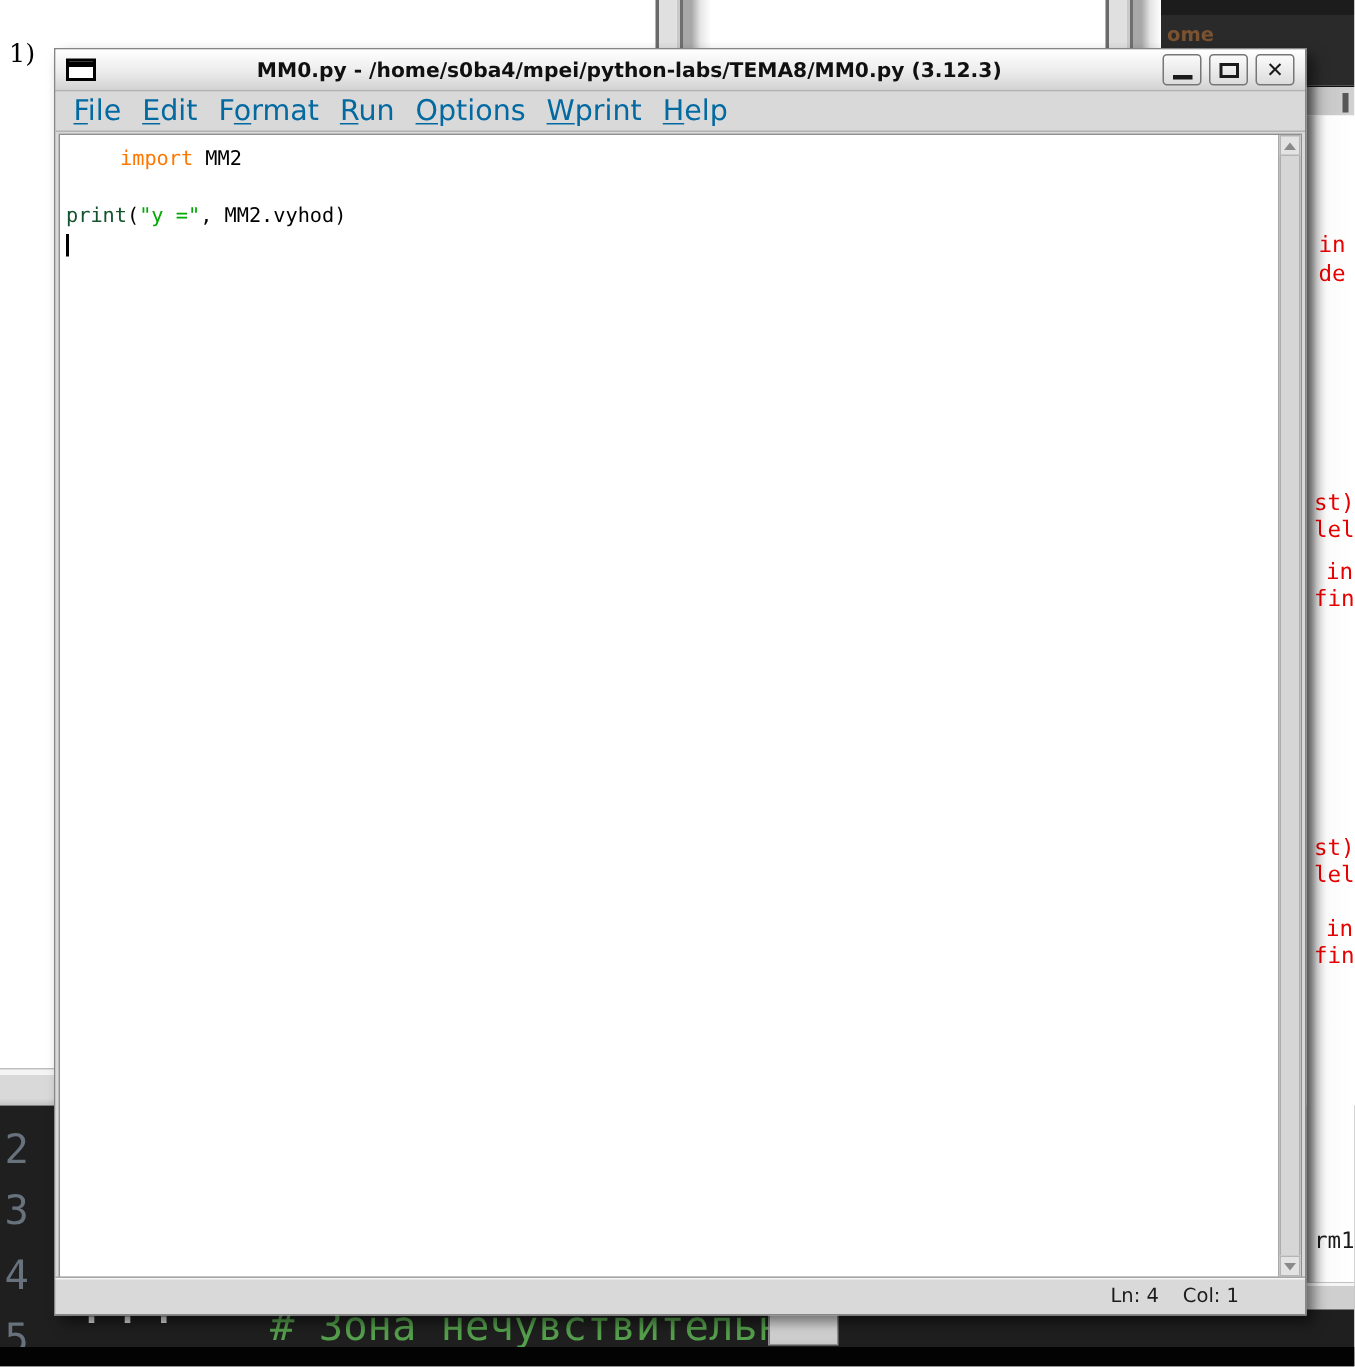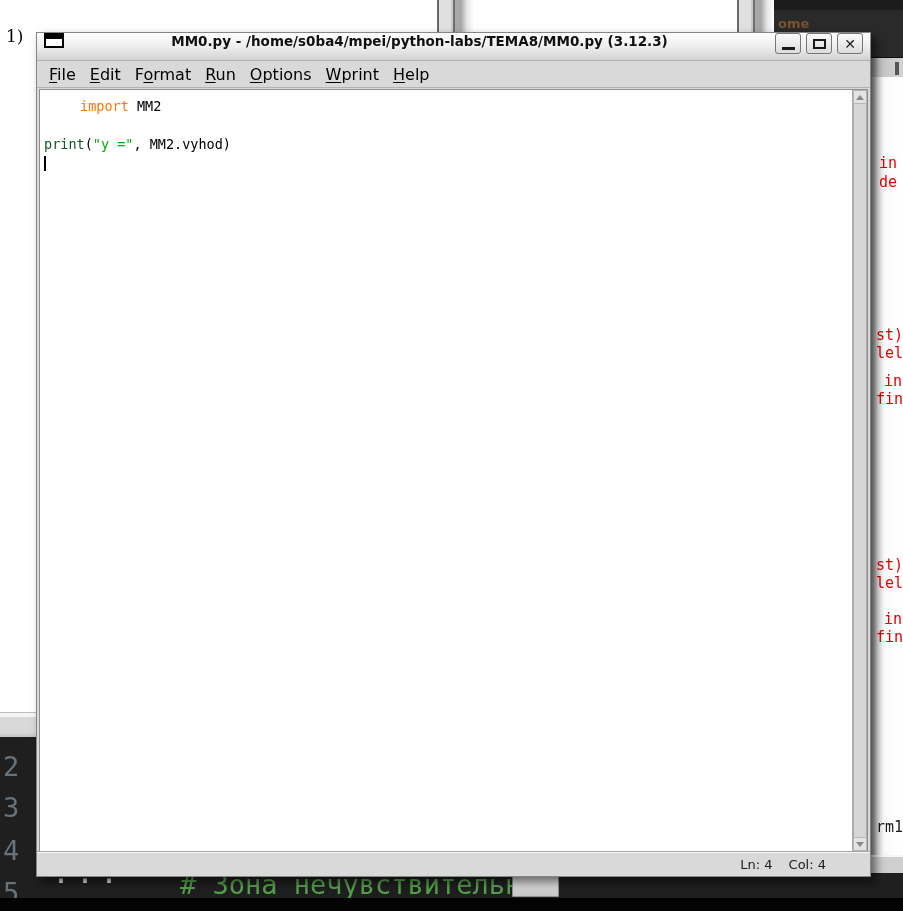--- a/index.html
+++ b/index.html
@@ -67,36 +67,36 @@
   .rfrag.f9 { left:5px;  top:512px; }
   .rfrag.black { color:#1a1a1a; left:5px; top:702px;text-align:right; }
 
   
   .idle-win { position:absolute; left:36px; top:32px; width:835px; height:845px;
               background:#d9d9d9; border:1px solid #868686;
               box-shadow:5px 5px 9px rgba(0,0,0,.55);
               display:flex; flex-direction:column; }
 
   .titlebar { height:28px; background:linear-gradient(180deg,#ffffff 0,#ececec 55%,#d2d2d2 100%);
-              border-bottom:1px solid #b0b0b0; display:flex; align-items:flex-start; padding:0 7px; }
+              border-bottom:1px solid #b0b0b0; display:flex; align-items:center; padding:0 7px; }
   .win-icon { width:20px; height:15px; border:2px solid #000;
               background:linear-gradient(180deg,#000 0 4px,#fff 4px 100%); flex:0 0 auto; }
   .title-text { flex:1; text-align:center; font-size:13.5px; font-weight:bold; color:#101010;
                 white-space:nowrap; overflow:hidden; }
   .win-btns { display:flex; gap:5px; flex:0 0 auto; }
   .wbtn { width:26px; height:21px; border:1px solid #767676; border-radius:3px;
           background:linear-gradient(180deg,#fbfbfb,#dcdcdc);
           display:flex; align-items:center; justify-content:center; }
   .glyph-min { width:13px; height:3px; background:#1a1a1a; margin-top:10px; }
   .glyph-max { width:13px; height:10px; border:2px solid #1a1a1a; background:transparent; }
   .glyph-close { font-size:14px; font-weight:bold; color:#1a1a1a; line-height:1; }
 
   .menubar { height:27px; background:#d9d9d9; border-bottom:1px solid #b2b2b2;
              display:flex; align-items:center; padding-left:5px; }
-  .mitem { font-size:16px; color:#000000; padding:4px 7px; white-space:pre; }
+  .mitem { font-size:19px; color:#0369a1; padding:4px 7px; white-space:pre; }
   .mn { text-decoration:underline; text-underline-offset:2px; }
 
   .content { flex:1; display:flex; padding:1px 2px 0 2px; background:#d9d9d9; min-height:0; }
   .edit-frame { flex:1; display:flex; border:1px solid #8f8f8f; background:#fff; min-height:0; }
   .text-pane { flex:1; background:#ffffff; padding:7px 4px; font-family:"DejaVu Sans Mono", monospace;
                font-size:13.5px; line-height:19px; color:#000; overflow:hidden; cursor:text; }
   .code-line { white-space:pre; height:19px; }
   .tok-kw { color:#ff7700;margin-left:36px; }
   .tok-builtin { color:#14532d; }
   .tok-str { color:#00aa00; }
@@ -205,16 +205,16 @@
         <div class="sb-thumb"></div>
         <div class="sb-btn">
             <div class="tri-down"></div>
           </div>
       </div>
     </div>
   </div>
 
   <div class="statusbar">
     <span>Ln: 4</span>
-    <span>Col: 4</span>
+    <span>Col: 1</span>
   </div>
 
 </div>
 
 </body></html>

